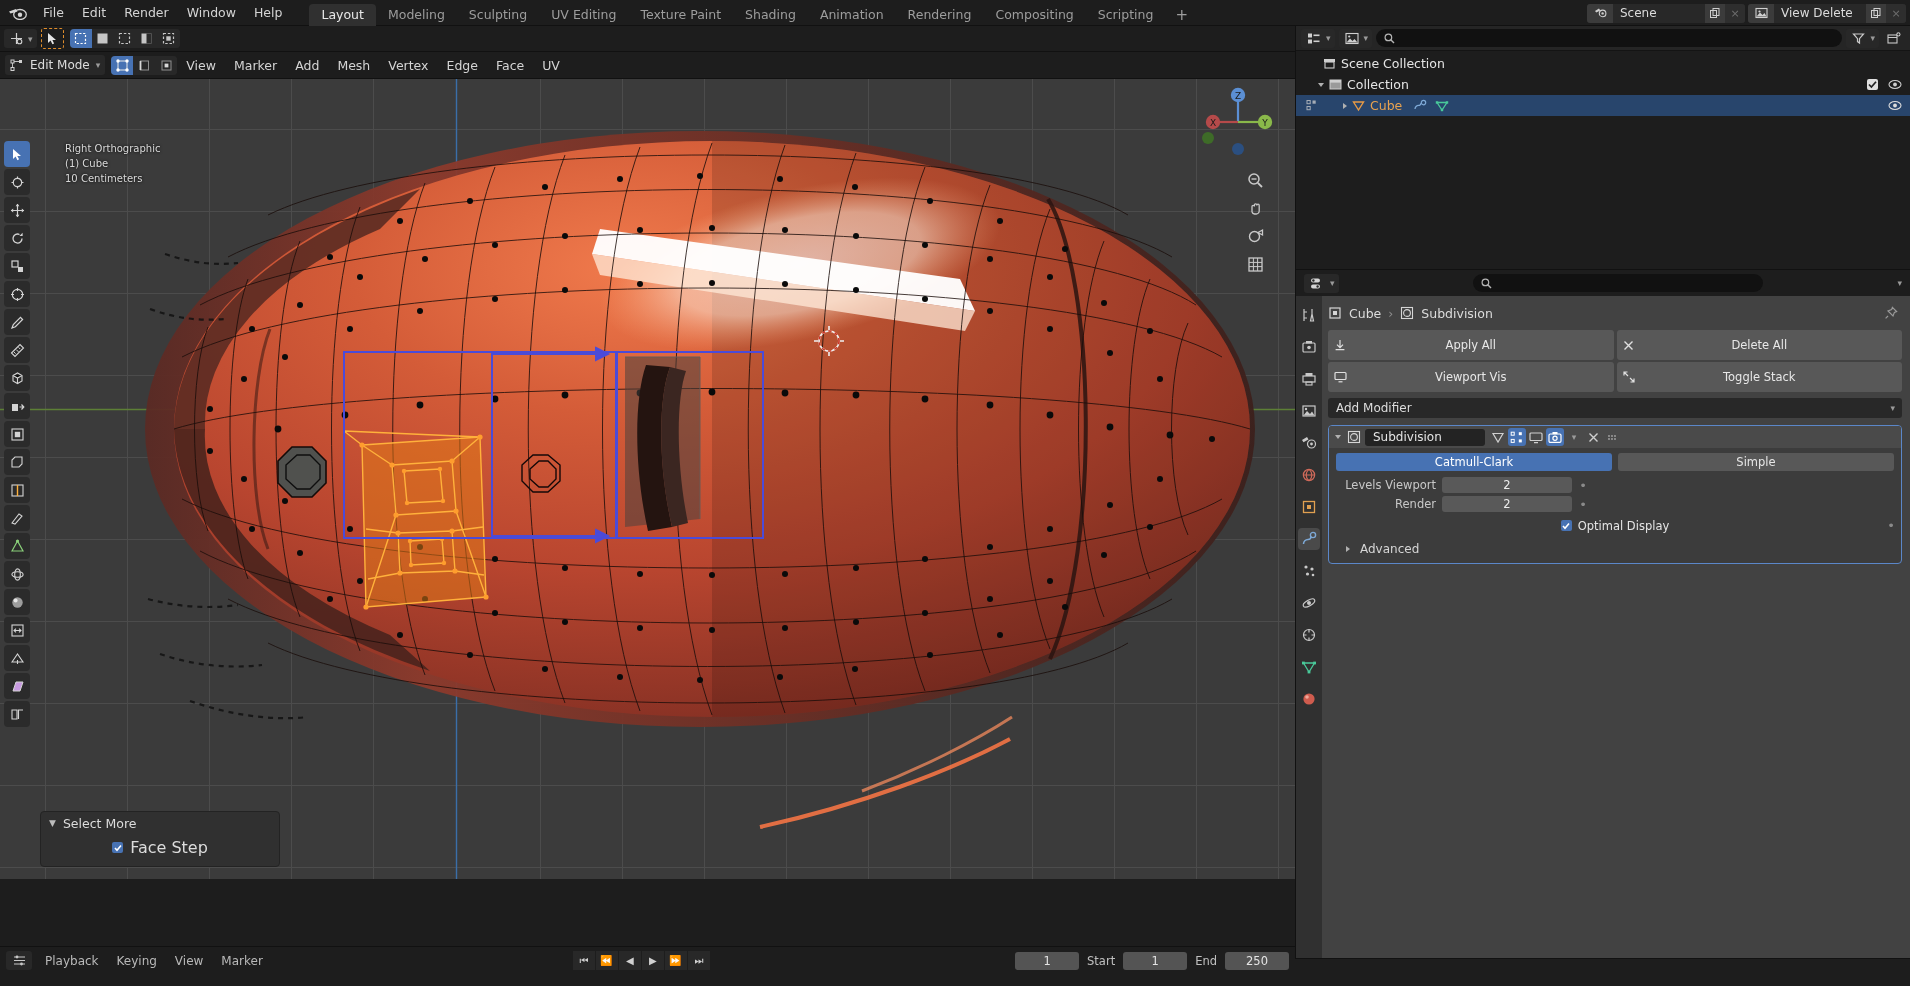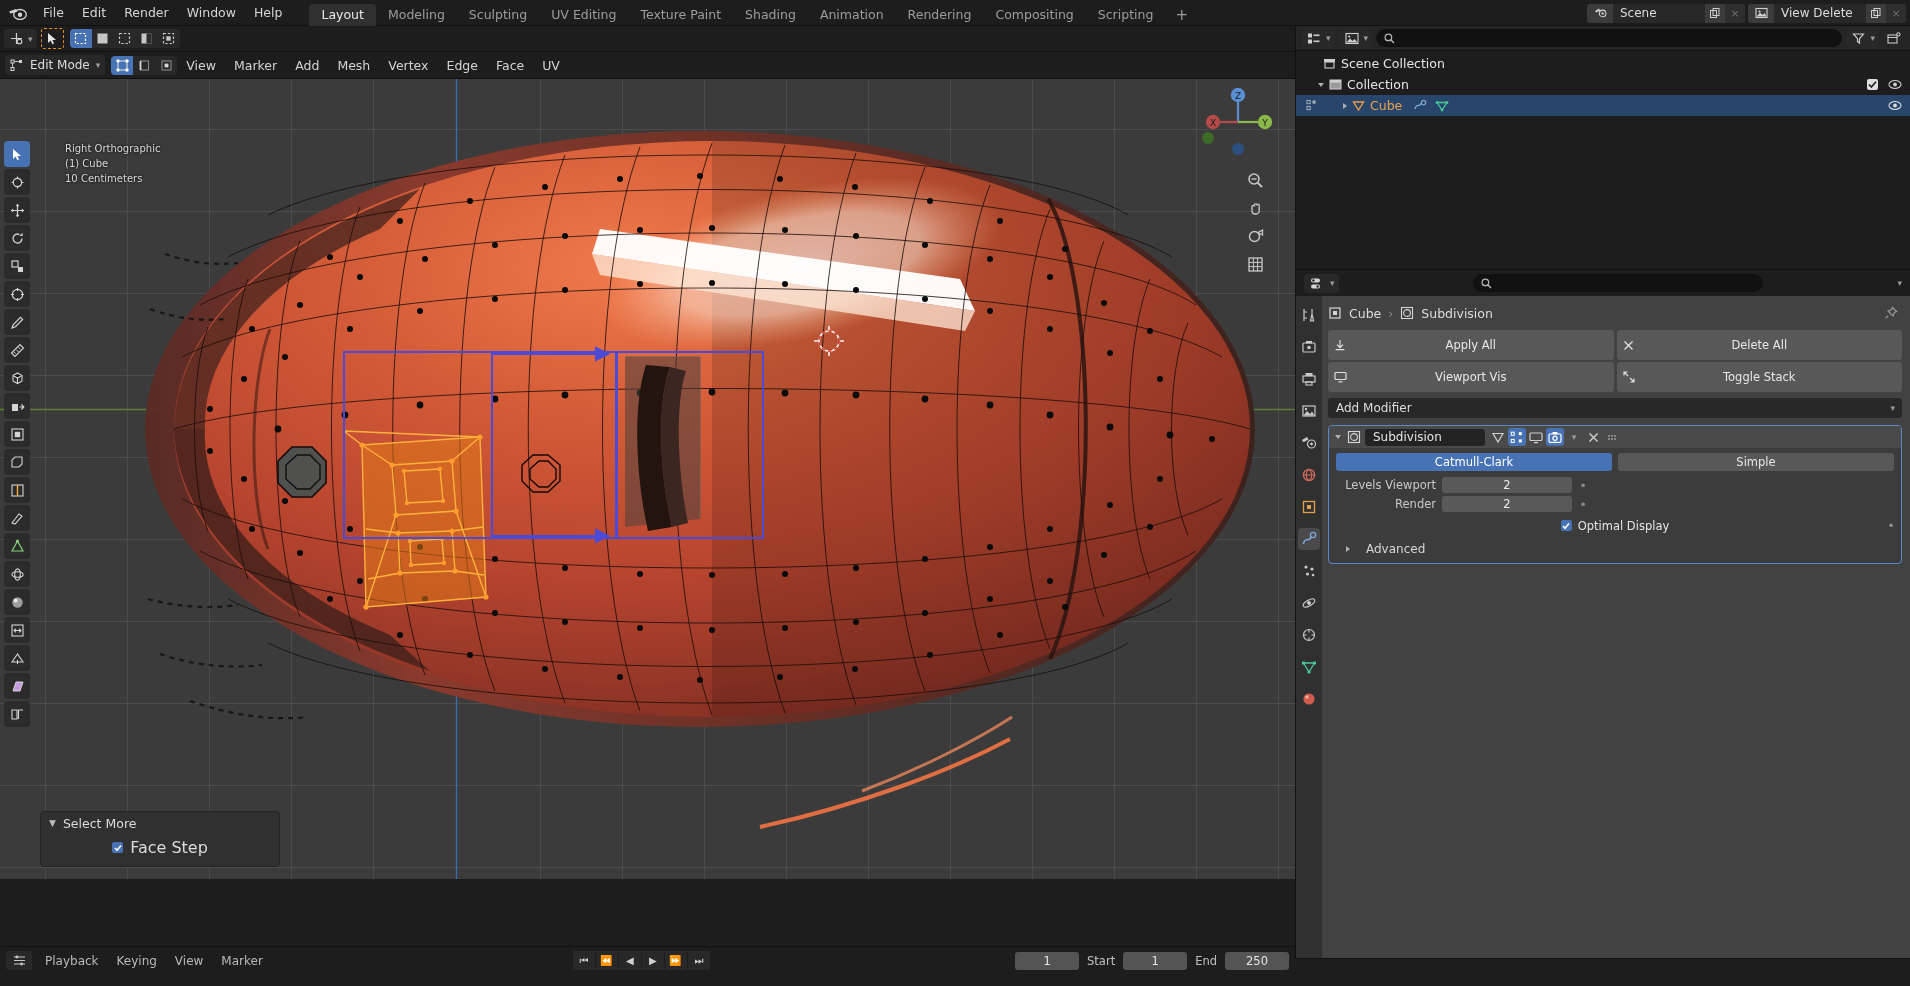--- a/index.html
+++ b/index.html
@@ -170,21 +170,21 @@
   .modbody { padding: 5px 7px 7px 7px; }
   .seg { display:flex; gap: 6px; text-align: right; }
   .segbtn { flex:1; height:18px; border-radius:3px; background:#585858; display:flex;align-items:center;justify-content:center; font-size:11.5px; color:#e6e6e6;}
   .segbtn.on { background:#4772b3; color:#fff; }
   .frow { display:flex; align-items:center; height: 16px; margin-top: 3px; gap: 6px; }
   .flabel { width: 100px; text-align:right; font-size: 11.5px; color:#c8c8c8; }
   .ffield { flex:1; height: 16px; background: #595959; border-radius: 3px; display:flex;align-items:center;justify-content:center; font-size:11.5px; color:#eee; max-width: 130px;}
   .fdot { width: 10px; text-align:center; color:#8a8a8a; font-size: 13px; }
   .crow { display:flex; align-items:center; height:17px; margin-top:5px; gap:6px; justify-content:center; }
   .cbox { width:11px;height:11px;background:#4772b3;border-radius:2px; display:flex;align-items:center;justify-content:center;}
-  .advrow { display:flex; align-items:center; gap:16px; margin-top: 8px; padding-left: 10px; font-size:12px; color:#d6d6d6; }
+  .advrow { display:flex; align-items:center; gap:10px; margin-top: 8px; padding-left: 10px; font-size:12px; color:#d6d6d6; }
 
   
   .oppanel {
     position: absolute; left: 40px; bottom: 12px; width: 240px; background: #303030;
     border-radius: 4px; overflow: hidden; border: 1px solid #232323;
   }
   .op-title { height: 22px; display:flex; align-items:center; gap: 7px; padding: 0 8px; font-size:12.5px; color:#dcdcdc; }
   .op-body { padding: 4px 8px 9px 8px; }
   .op-check { display:flex; align-items:center; gap: 7px; justify-content:center; font-size:16px; color:#dcdcdc;}
 

